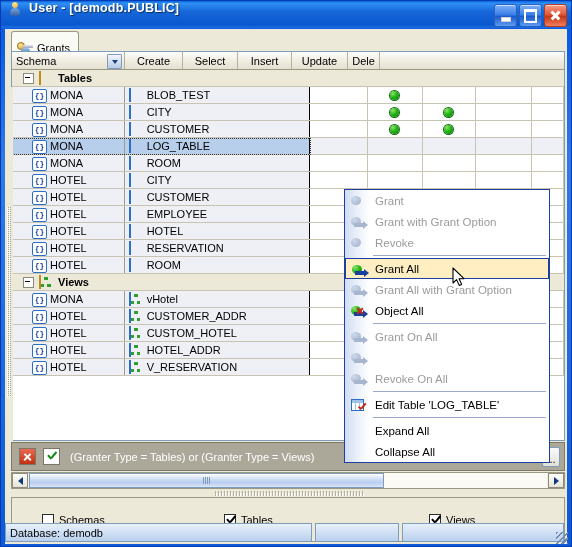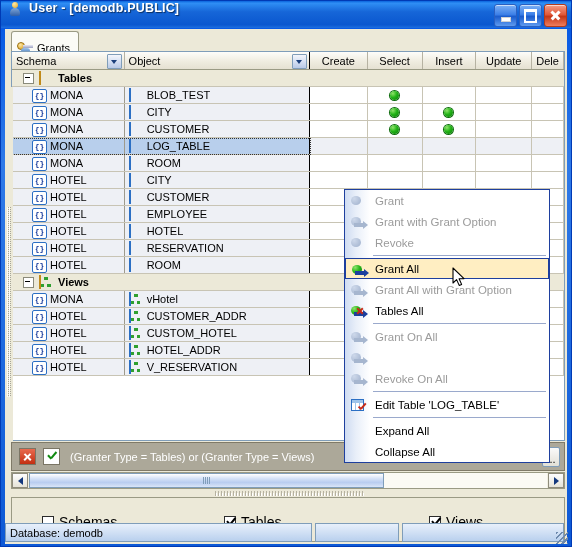--- a/index.html
+++ b/index.html
@@ -372,21 +372,21 @@
     position:absolute;left:6px;top:468px;width:554px;height:45px;
     background:#ece9d8;border:1px solid #9a9a84;box-sizing:border-box;
   }
   .cbox{position:absolute;top:16px;display:flex;align-items:center;}
   .cbsq{
     width:12px;height:12px;background:#fff;border:1px solid #2b2b2b;box-sizing:border-box;
     position:relative;margin-right:5px;flex:0 0 auto;
   }
   .cbsq.on:before{content:"";position:absolute;left:1px;top:5px;width:5px;height:2.3px;background:#000;transform:rotate(48deg);}
   .cbsq.on:after{content:"";position:absolute;left:3.5px;top:3px;width:8px;height:2.3px;background:#000;transform:rotate(-50deg);}
-  .cblbl{font-size:14px;color:#000;}
+  .cblbl{font-size:11px;color:#000;}
 
   
   #statusbar{
     position:absolute;left:4px;top:521px;width:562px;height:21px;
     display:flex;align-items:center;gap:3px;
   }
   .spanel{
     height:19px;background:linear-gradient(180deg,#e8f0fb,#b9d0ee);
     border:1px solid #7f9db9;box-sizing:border-box;
     display:flex;align-items:center;padding-left:4px;font-size:11px;color:#000;
@@ -434,24 +434,20 @@
       </div>
     </div>
 
     <div id="gridpanel">
 
       <div id="headrow">
         <div class="hcell" style="width:113px">
           <span>Schema</span>
           <span class="hdd"></span>
         </div>
-        <div class="hcell strong" style="width:186px">
-          <span>Object</span>
-          <span class="hdd"></span>
-        </div>
         <div class="hcell center" style="width:58px">
             <span>Create</span>
           </div>
         <div class="hcell center" style="width:55px">
             <span>Select</span>
           </div>
         <div class="hcell center" style="width:54px">
             <span>Insert</span>
           </div>
         <div class="hcell center" style="width:56px">
@@ -799,21 +795,21 @@
               <span class="g-arrow dim"></span>
             </span>
             <span>Grant All with Grant Option</span>
           </div>
           <div class="mi">
             <span class="miico">
               <span class="g-ball"></span>
               <span class="g-arrow"></span>
               <span class="g-x"></span>
             </span>
-            <span>Tables All</span>
+            <span>Object All</span>
           </div>
           <div class="misep"></div>
           <div class="mi disabled">
             <span class="miico">
               <span class="g-ball dim"></span>
               <span class="g-arrow dim"></span>
             </span>
             <span>Grant On All</span>
           </div>
           <div class="mi disabled">

